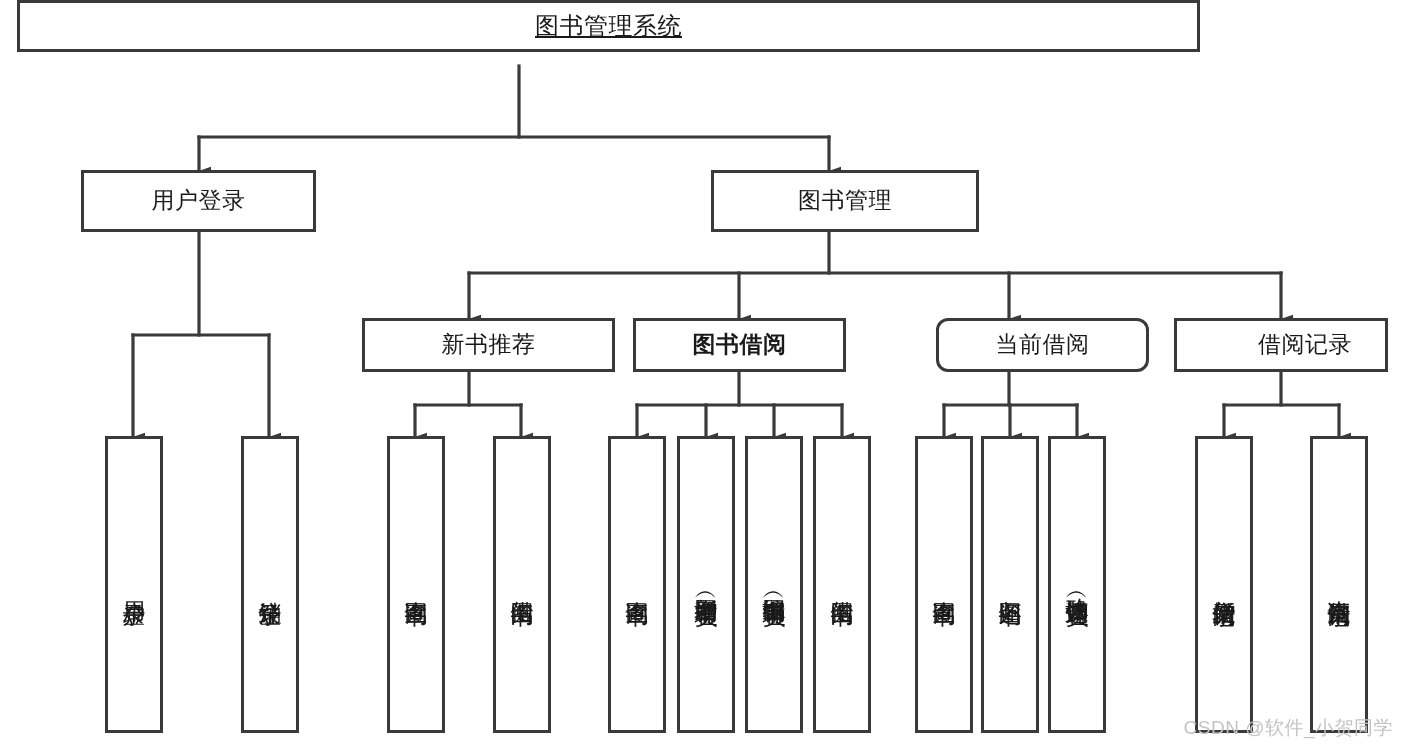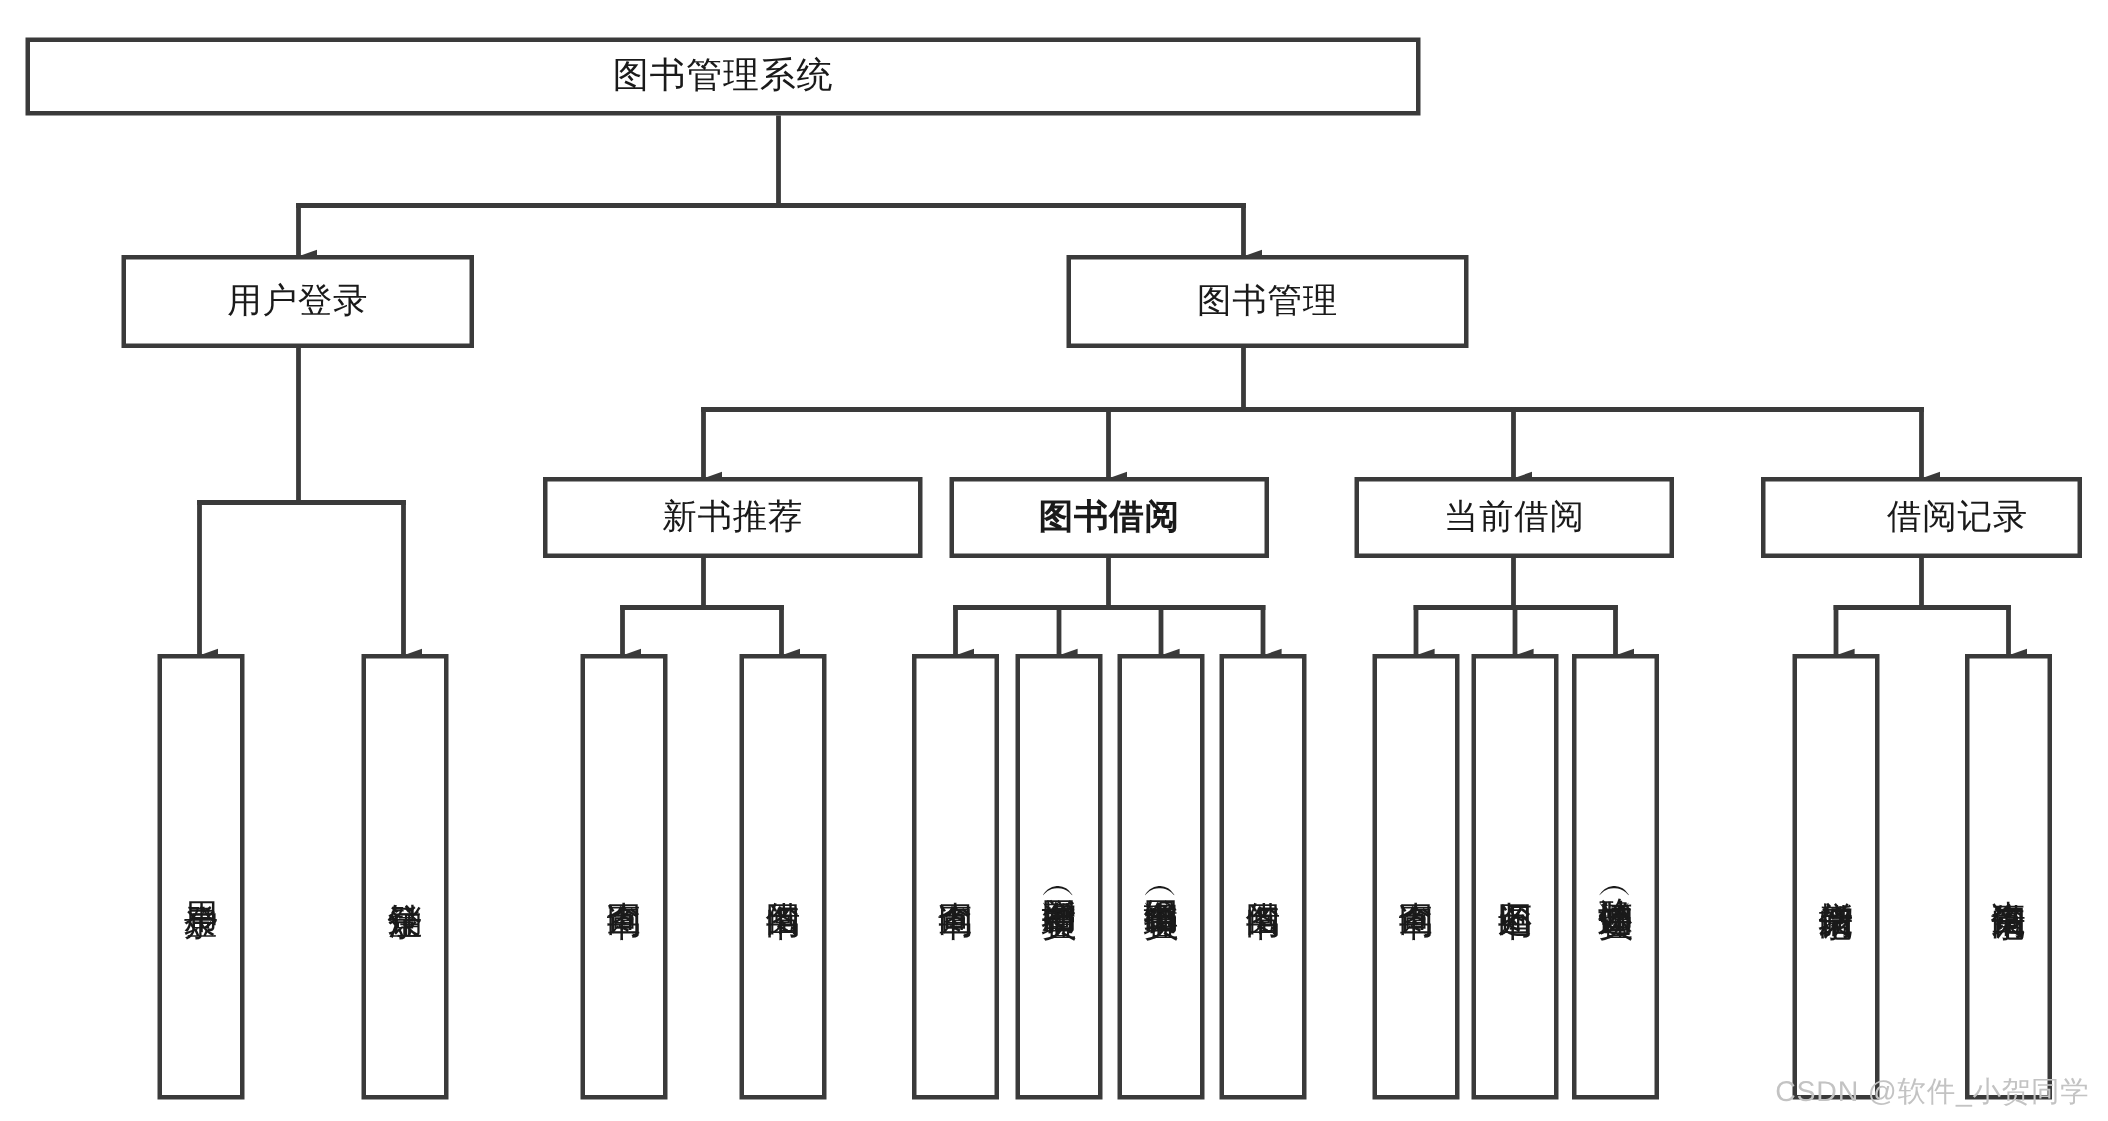--- a/index.html
+++ b/index.html
@@ -113,38 +113,38 @@
       <path d="M1010,405 L1010,437" marker-end="url(#ar)"></path>
       <path d="M1077,405 L1077,437" marker-end="url(#ar)"></path>
 
       <path d="M1281,372 L1281,405"></path>
       <path d="M1224,405 L1339,405"></path>
       <path d="M1224,405 L1224,437" marker-end="url(#ar)"></path>
       <path d="M1339,405 L1339,437" marker-end="url(#ar)"></path>
     </g>
   </svg>
 
-  <div class="node root" style="left:17px; top:25px; width:930px; height:52px;">
+  <div class="node root" style="left:17px; top:0; width:1183px; height:52px;text-decoration:underline;">
     <span class="label-h">图书管理系统</span>
   </div>
 
   <div class="node" style="left:81px; top:170px; width:235px; height:62px;">
     <span class="label-h">用户登录</span>
   </div>
   <div class="node" style="left:711px; top:170px; width:268px; height:62px;font-family:Liberation Serif, serif;">
     <span class="label-h">图书管理</span>
   </div>
 
   <div class="node" style="left:362px; top:318px; width:253px; height:54px;">
     <span class="label-h">新书推荐</span>
   </div>
   <div class="node" style="left:633px; top:318px; width:213px; height:54px;font-weight:bold;">
     <span class="label-h">图书借阅</span>
   </div>
-  <div class="node" style="left:903px; top:318px; width:213px; height:54px;">
+  <div class="node" style="left:936px; top:318px; width:213px; height:54px;border-radius:12px;">
     <span class="label-h">当前借阅</span>
   </div>
   <div class="node" style="left:1174px; top:318px; width:214px; height:54px;padding-left:48px;">
     <span class="label-h">借阅记录</span>
   </div>
 
   <div class="node leaf" style="left:105px; top:436px; width:58px; height:297px;">
     <span class="label-v">用户登录</span>
   </div>
   <div class="node leaf" style="left:241px; top:436px; width:58px; height:297px;">

